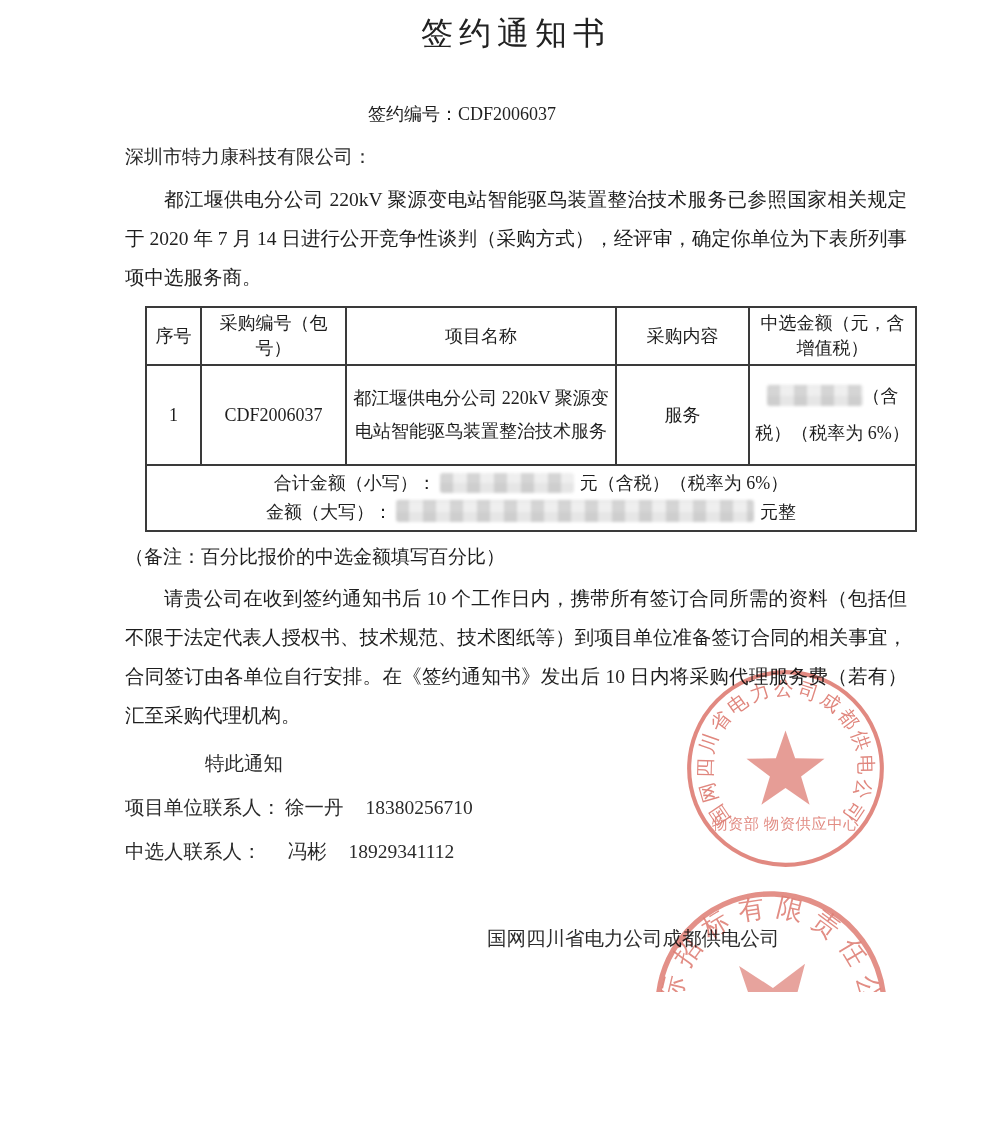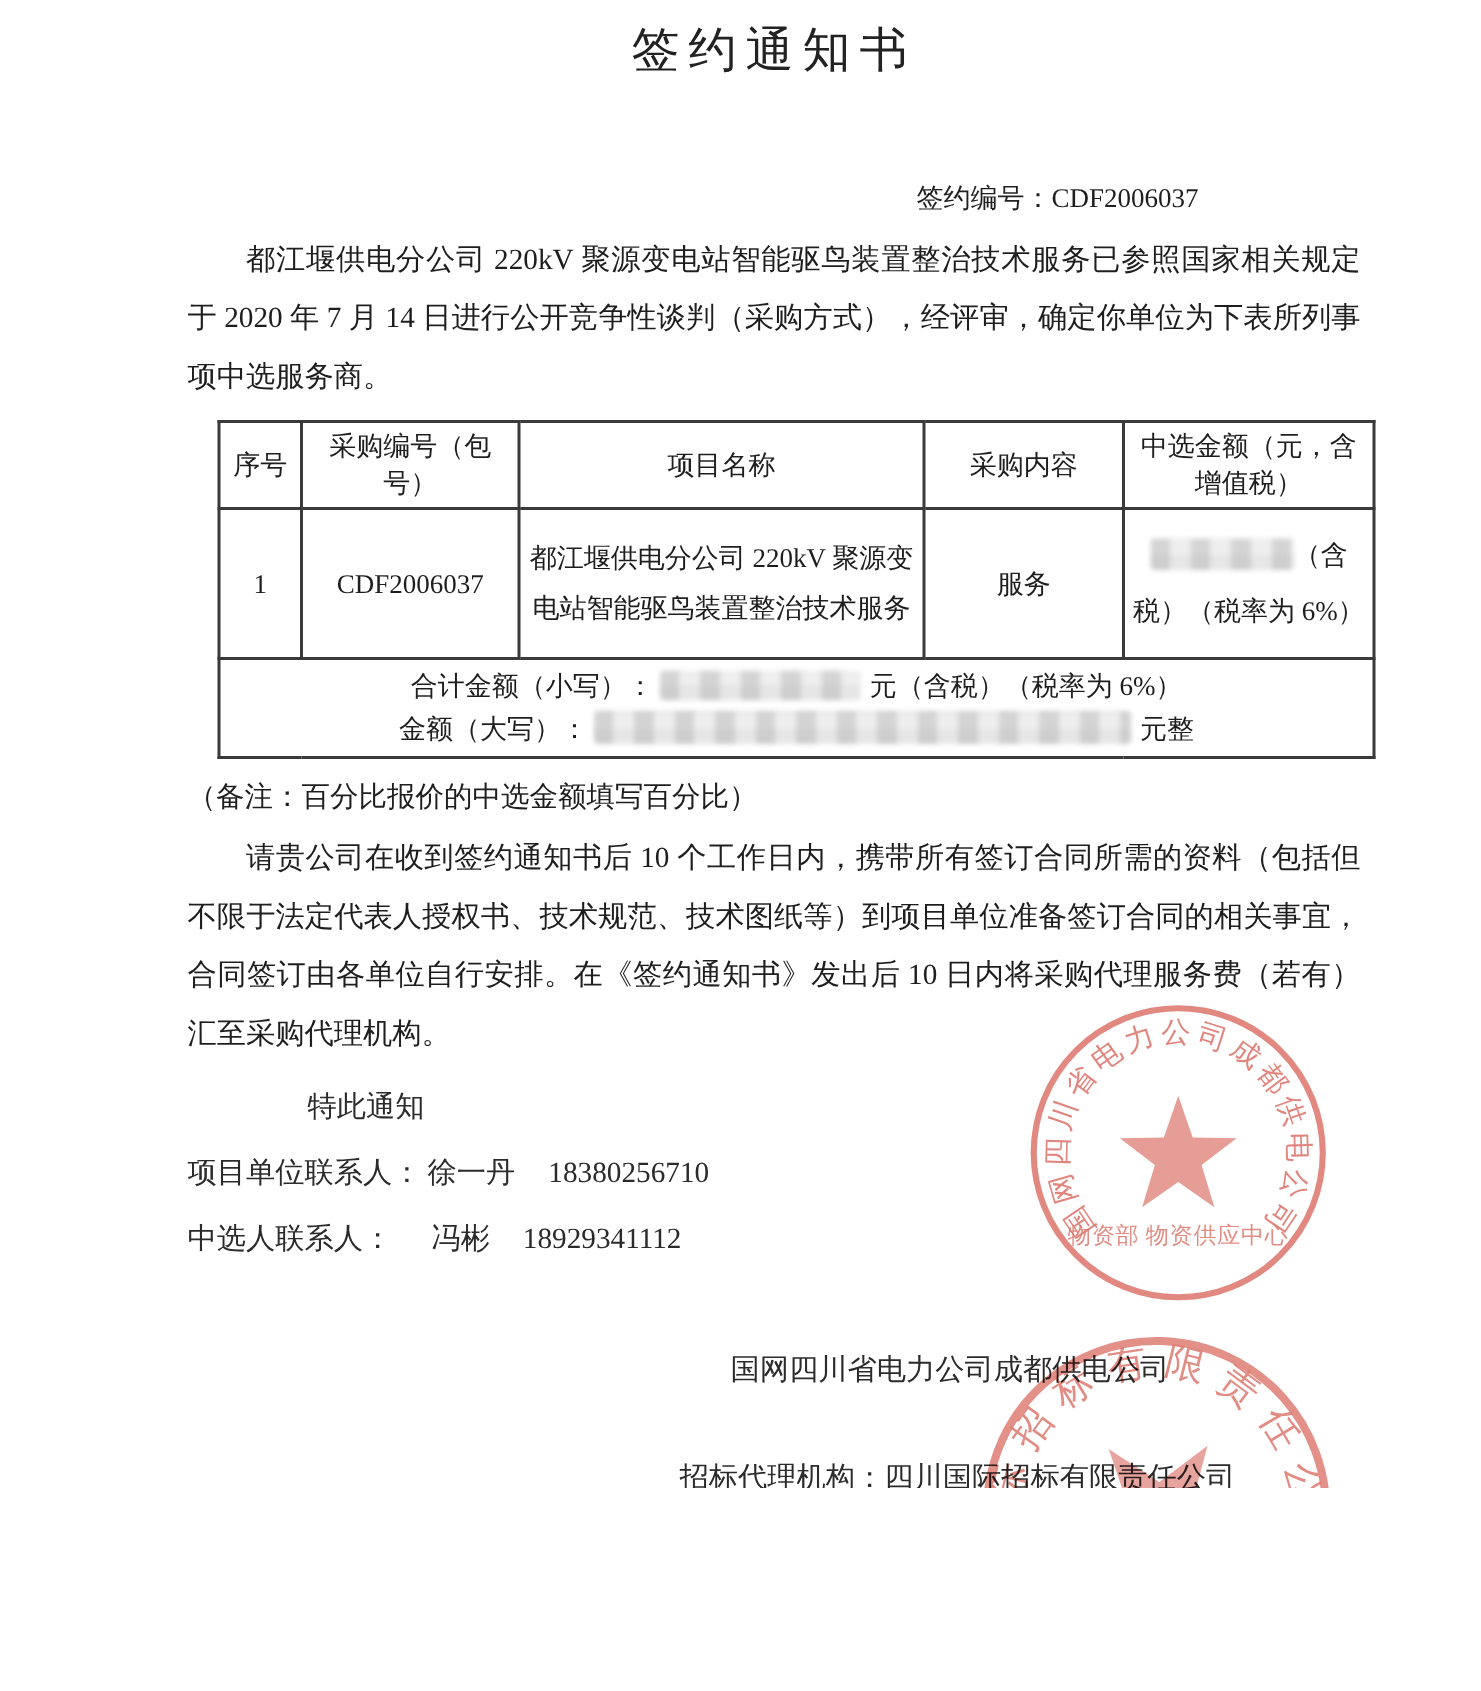--- a/index.html
+++ b/index.html
@@ -13,21 +13,21 @@
     color:#2b2b2b;
     overflow:hidden;
   }
   .content { padding:8px 80px 0 125px; width:987px; }
 
   .doc-title{
     text-align:center; font-size:32px; letter-spacing:6px;
     color:#222; font-weight:500; margin-top:4px;
   }
   .sign-no{
-    text-align:right; padding-right:108px; margin-top:64px;
+    text-align:center; padding-right:108px; margin-top:46px;
     font-size:18px; color:#1f1f1f;
   }
   .addressee{ margin-top:18px; font-size:19px; }
 
   .para{
     width:782px; margin-top:10px; font-size:19.5px; line-height:39px;
     text-align:justify; text-indent:2em; color:#1e1e1e;
   }
   .u{ text-underline-offset:4px; }
 
@@ -85,20 +85,21 @@
 </head>
 <body>
 
 <div class="page">
   <div class="content">
 
     <div class="doc-title">签约通知书</div>
 
     <div class="sign-no"><span>签约编号：</span><span>CDF2006037</span></div>
 
+    <div class="addressee">深圳市特力康科技有限公司：</div>
 
     <p class="para"><span>都江堰供电分公司 220kV 聚源变电站智能驱鸟装置整治技术服务已参照国家相关规定于 2020 年 7 月 14 日进行</span><span class="u">公开竞争性谈判</span><span>（采购方式），经评审，确定你单位为下表所列事项中选服务商。</span></p>
 
     <table class="notice">
       <colgroup>
         <col style="width:55px">
           <col style="width:145px">
           <col style="width:270px">
           <col style="width:133px">
           <col style="width:167px">

